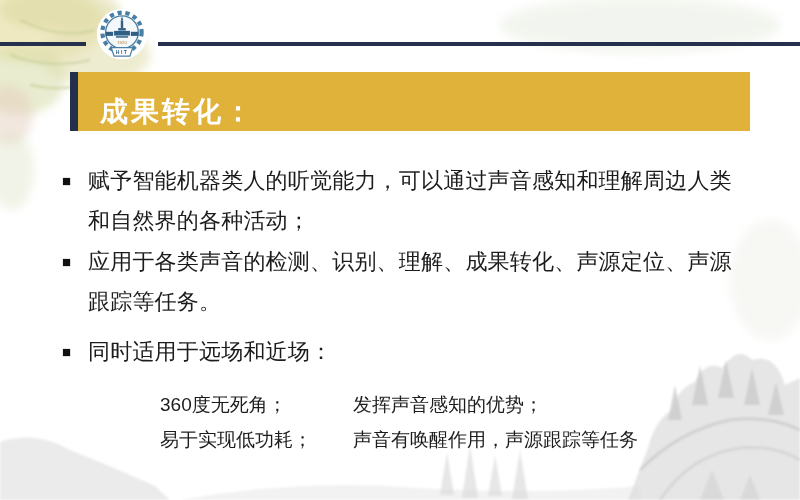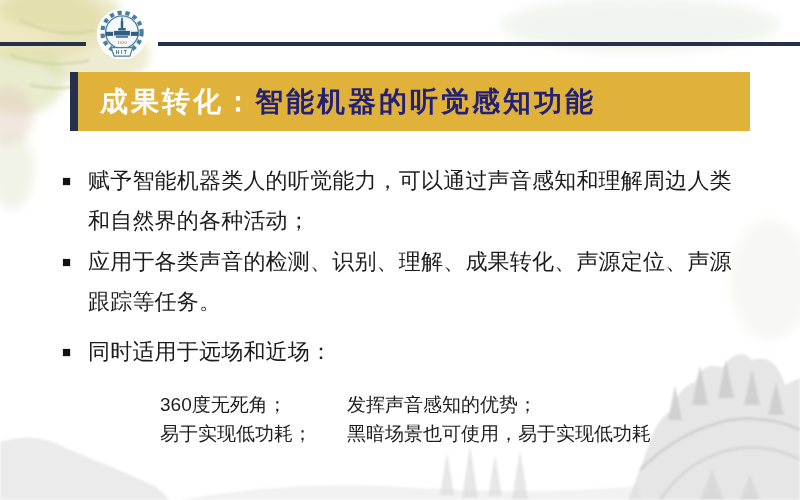--- a/index.html
+++ b/index.html
@@ -13,21 +13,21 @@
   .rule{position:absolute;top:42px;height:4px;background:var(--rule,#25304C);}
   .rule-left{left:0;width:86px;}
   .rule-right{left:158px;width:642px;}
   .logo{position:absolute;left:92px;top:8px;width:60px;height:56px;}
   
   .banner{
     position:absolute;left:70px;top:72px;width:680px;height:59px;
     background:var(--gold,#E1B23A);
     border-left:8px solid var(--rule,#25304C);
     box-sizing:border-box;
-    display:flex;align-items:center;
+    display:flex;align-items:flex-end;
     padding-left:22px;
     font-size:28px;font-weight:bold;letter-spacing:3px;
     white-space:nowrap;
   }
   .t-prefix{color:#ffffff;}
   .t-main{color:var(--titlenavy,#232077);}
   
   .bullet{
     position:absolute;left:62px;width:688px;
     padding-left:26px;box-sizing:border-box;
@@ -40,20 +40,21 @@
   }
   .b1{top:161px;}
   .b2{top:242px;}
   .b3{top:332px;}
   
   .adv{
     position:absolute;left:160px;top:390px;width:560px;
     display:grid;grid-template-columns:187px auto;
     font-size:19px;line-height:29px;color:var(--bodytext,#1C1C1C);
     white-space:nowrap;
+    gap:6px;
   }
 </style>
 </head>
 <body>
 
 <div class="slide" style="--gold: #E1B23A; --titlenavy: #232077; --rule: #25304C; --bodytext: #1C1C1C;">
 
   <svg class="bg-art" viewBox="0 0 800 500" aria-hidden="true">
     <defs>
       <filter id="soft">
@@ -121,21 +122,20 @@
       <rect x="39.5" y="25.5" width="8" height="4.4"></rect>
       <rect x="23.5" y="30.2" width="13" height="1.6"></rect>
     </g>
     <text x="30" y="38.5" text-anchor="middle" font-size="4.6" fill="#B08030" font-family="'Liberation Sans',sans-serif">1920</text>
     <path d="M18.5,42.5 L41.5,42.5 L38.5,51.5 L21.5,51.5 Z" fill="#ffffff" stroke="#4A7FA5" stroke-width="1.3"></path>
     <text x="30" y="49.3" text-anchor="middle" font-size="5.4" font-weight="bold" letter-spacing="1.5" fill="#2F5F85" font-family="'Liberation Sans',sans-serif">HIT</text>
   </svg>
 
   <div class="banner">
     <span class="t-prefix">成果转化：</span>
-      <span class="t-main">智能机器的听觉感知功能</span>
   </div>
 
   <div class="bullet b1">
     <span class="sq">■</span>
     <div>赋予智能机器类人的听觉能力，可以通过声音感知和理解周边人类和自然界的各种活动；</div>
   </div>
 
   <div class="bullet b2">
     <span class="sq">■</span>
     <div>应用于各类声音的检测、识别、理解、成果转化、声源定位、声源跟踪等任务。</div>
@@ -143,16 +143,16 @@
 
   <div class="bullet b3">
     <span class="sq">■</span>
     <div>同时适用于远场和近场：</div>
   </div>
 
   <div class="adv">
     <div>360度无死角；</div>
     <div>发挥声音感知的优势；</div>
     <div>易于实现低功耗；</div>
-    <div>黑暗场景也可使用，易于实现低功耗</div>
+    <div>声音有唤醒作用，声源跟踪等任务</div>
   </div>
 
 </div>
 
 </body></html>

